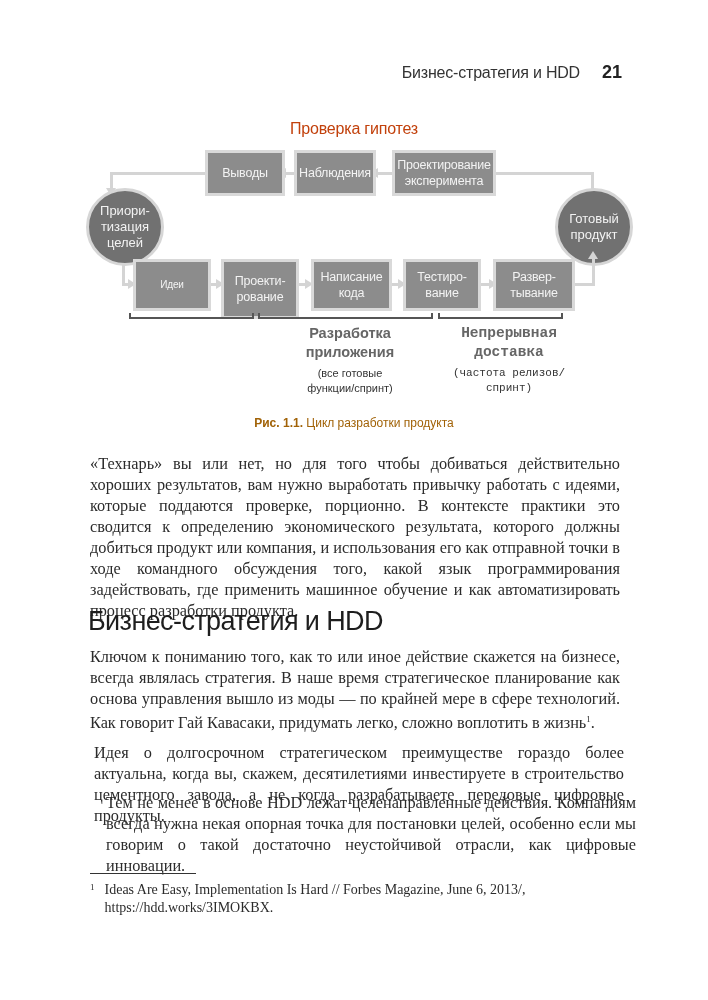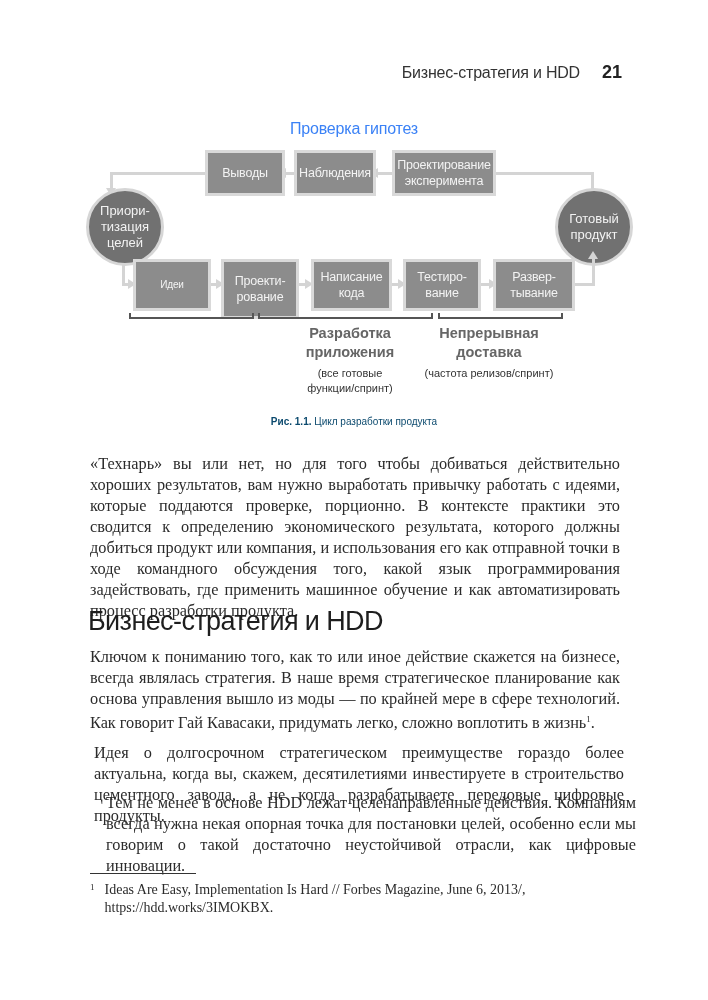--- a/index.html
+++ b/index.html
@@ -3,38 +3,38 @@
 <meta charset="utf-8">
 <style>
   html, body { margin: 0; padding: 0; background: #ffffff; }
   body { width: 708px; height: 1000px; position: relative; overflow: hidden; color: #2a2a2a; }
 
   .running-head { position: absolute; top: 62px; right: 86px; display: flex; align-items: baseline; gap: 22px; }
   .running-title { font-family: "Liberation Sans", sans-serif; font-size: 16px; color: #333; letter-spacing: -0.2px; }
   .page-num { font-family: "Liberation Sans", sans-serif; font-size: 18px; font-weight: bold; color: #222; }
 
   .figure { position: absolute; left: 0; top: 0; width: 708px; height: 440px; }
-  .fig-title { position: absolute; top: 120px; left: 0; width: 708px; text-align: center; font-family: "Liberation Sans", sans-serif; font-size: 16px; color: #3b82f6; letter-spacing: -0.2px; }
+  .fig-title { position: absolute; top: 120px; left: 0; width: 708px; text-align: center; font-family: "Liberation Sans", sans-serif; font-size: 16px; color: #c2410c; letter-spacing: -0.2px; }
 
   .box { position: absolute; background: #8c8c8c; border: 3px solid #d9d9d9; color: #f3f3f3; display: flex; align-items: center; justify-content: center; text-align: center; font-family: "Liberation Sans", sans-serif; font-size: 12.5px; line-height: 16px; letter-spacing: -0.2px; box-sizing: border-box; white-space: pre-line; }
   .circle { position: absolute; width: 78px; height: 78px; border-radius: 50%; background: #717171; border: 3px solid #d6d6d6; color: #f3f3f3; display: flex; align-items: center; justify-content: center; text-align: center; font-family: "Liberation Sans", sans-serif; font-size: 13px; line-height: 16px; box-sizing: border-box; white-space: pre-line; }
 
   .line { position: absolute; background: #d4d4d4; }
   .arrow-r { position: absolute; width: 0; height: 0; border-top: 5px solid transparent; border-bottom: 5px solid transparent; border-left: 8px solid #d4d4d4; }
   .arrow-l { position: absolute; width: 0; height: 0; border-top: 5px solid transparent; border-bottom: 5px solid transparent; border-right: 8px solid #d4d4d4; }
   .arrow-d { position: absolute; width: 0; height: 0; border-left: 5px solid transparent; border-right: 5px solid transparent; border-top: 8px solid #d4d4d4; }
   .arrow-u { position: absolute; width: 0; height: 0; border-left: 5px solid transparent; border-right: 5px solid transparent; border-bottom: 8px solid #d4d4d4; }
 
   .bracket { position: absolute; height: 6px; border: 2px solid #555; border-top: none; box-sizing: border-box; top: 313px; }
 
   .phase { position: absolute; top: 324px; text-align: center; font-family: "Liberation Sans", sans-serif; }
   .phase-title { font-size: 14.5px; font-weight: bold; color: #666; line-height: 19px; white-space: pre-line; }
   .phase-sub { font-size: 11px; color: #333; line-height: 15px; margin-top: 4px; white-space: pre-line; }
 
-  .caption { position: absolute; top: 416px; left: 0; width: 708px; text-align: center; font-family: "Liberation Sans", sans-serif; font-size: 10px; color: #0c4a6e; }
+  .caption { position: absolute; top: 416px; left: 0; width: 708px; text-align: center; font-family: "Liberation Sans", sans-serif; font-size: 12px; color: #a16207; }
   .caption b { font-weight: bold; }
 
   .para { position: absolute; left: 90px; width: 530px; font-family: "Liberation Serif", serif; font-size: 16.3px; line-height: 21px; color: #2b2b2b; text-align: justify; }
   .h2 { position: absolute; left: 88px; top: 606px; font-family: "Liberation Sans", sans-serif; font-size: 27px; color: #1e1e1e; letter-spacing: -0.6px; }
 
   .fn-rule { position: absolute; left: 90px; top: 873px; width: 106px; height: 1px; background: #333; }
   .footnote { position: absolute; left: 90px; top: 881px; width: 530px; font-family: "Liberation Serif", serif; font-size: 14px; line-height: 18px; color: #2b2b2b; display: flex; gap: 10px; }
   .fn-mark { font-size: 9px; line-height: 12px; }
   sup { font-size: 9px; }
 </style>
@@ -98,21 +98,21 @@
   <div class="bracket" style="left:129px; width:125px;"></div>
   <div class="bracket" style="left:258px; width:175px;"></div>
   <div class="bracket" style="left:438px; width:125px;"></div>
 
   <div class="phase" style="left:280px; width:140px;">
     <div class="phase-title">Разработка
 приложения</div>
     <div class="phase-sub">(все готовые
 функции/спринт)</div>
   </div>
-  <div class="phase" style="left:414px; width:150px;">
+  <div class="phase" style="left:434px; width:150px;font-family:Liberation Mono, monospace;">
     <div class="phase-title">Непрерывная
 доставка</div>
     <div class="phase-sub">(частота релизов/спринт)</div>
   </div>
 
   <div class="caption"><b>Рис. 1.1.</b><span> Цикл разработки продукта</span></div>
 </div>
 
 <p class="para" style="top:453px; margin:0;">«Технарь» вы или нет, но для того чтобы добиваться действительно хороших результатов, вам нужно выработать привычку работать с идеями, которые поддаются проверке, порционно. В контексте практики это сводится к определению экономического результата, которого должны добиться продукт или компания, и использования его как отправной точки в ходе командного обсуждения того, какой язык программирования задействовать, где применить машинное обучение и как автоматизировать процесс разработки продукта.</p>
 

